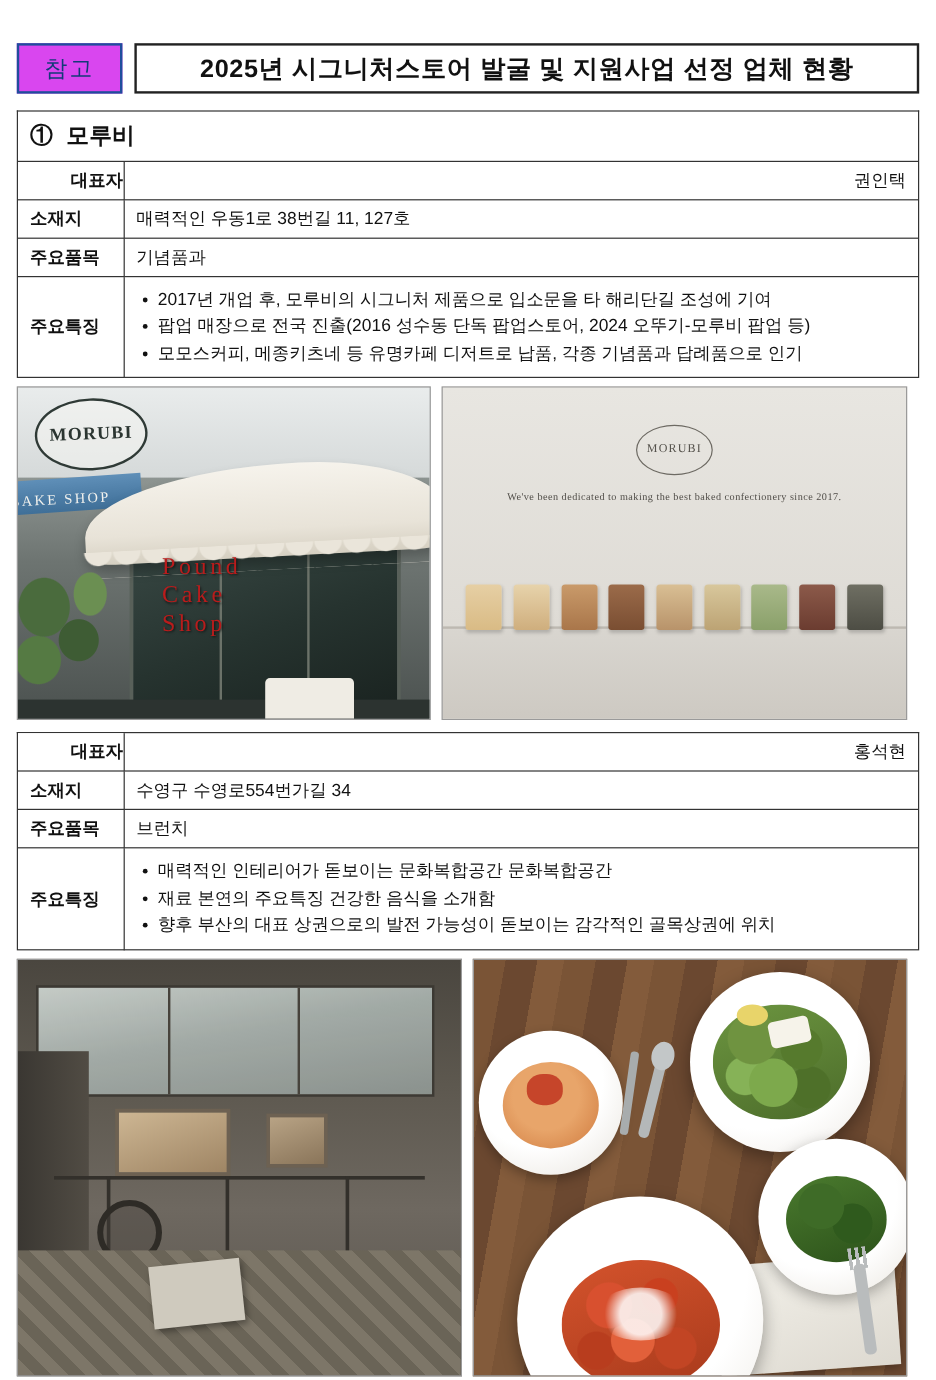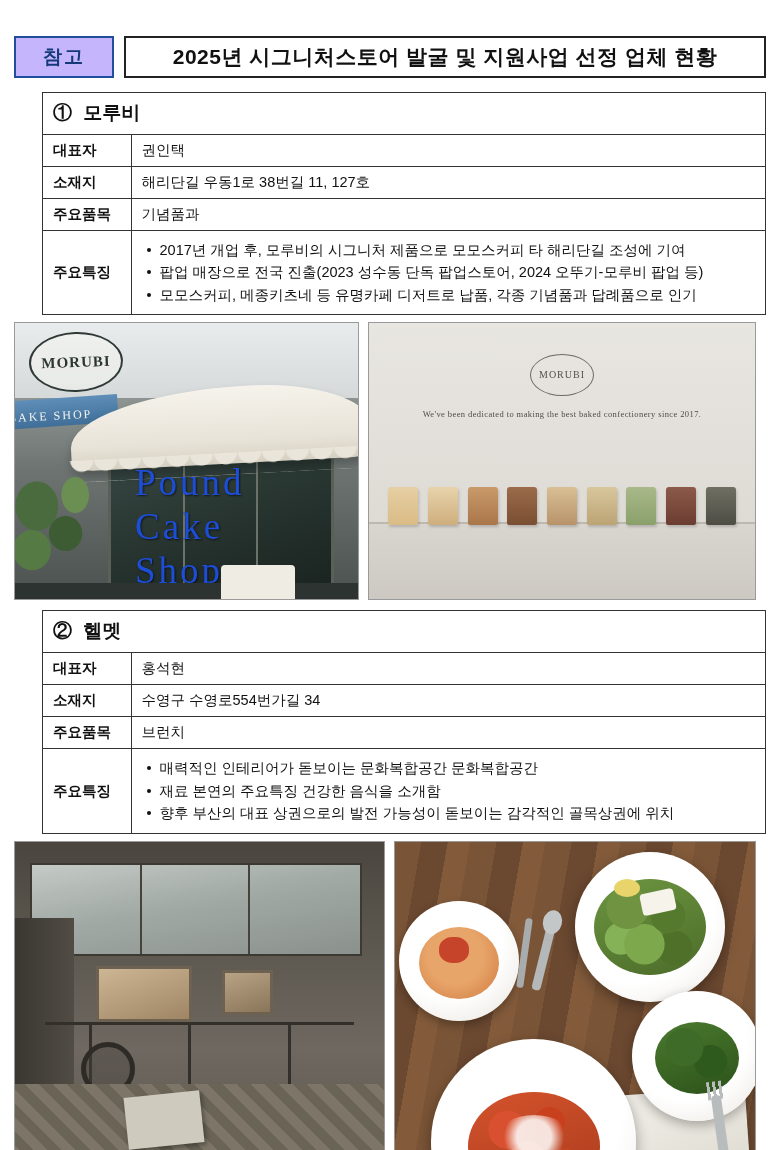--- a/index.html
+++ b/index.html
@@ -21,26 +21,26 @@
 
   
   .header {
     display: flex;
     align-items: stretch;
     gap: 10px;
     margin-top: 36px;
     height: 42px;
   }
   .ref-badge {
-    width: 100px;
+    width: 88px;
     border: 2px solid #1f4e9c;
-    background: #c4b5fd;
+    background: #d946ef;
     color: #123a78;
     font-size: 19px;
-    font-weight: bold;
+    font-weight: normal;
     display: flex;
     align-items: center;
     justify-content: center;
     letter-spacing: 2px;
   }
   .title-box {
     flex: 1;
     border: 2px solid #222;
     display: flex;
     align-items: center;
@@ -52,21 +52,20 @@
     font-weight: bold;
     letter-spacing: 0.5px;
     white-space: nowrap;
   }
 
   
   .company {
     margin-top: 14px;
     border: 1.5px solid #333;
     border-bottom: none;
-    margin-left: 28px;
   }
   .company.second { margin-top: 10px; }
 
   .company-title {
     border-bottom: 1.5px solid #333;
     padding: 7px 10px 8px 10px;
     font-size: 19px;
     font-weight: bold;
   }
   .company-title .num { margin-right: 6px; }
@@ -89,21 +88,21 @@
     text-align: left;
     padding: 6px 0 6px 10px;
     border-left: none;
   }
   table.info td {
     font-size: 14.5px;
     padding: 6px 10px;
     border-right: none;
   }
   table.info tr:first-child th,
-  table.info tr:first-child td { border-top: none; }
+  table.info tr:first-child td { border-top: none; text-align: right; }
 
   ul.features {
     margin: 0;
     padding: 2px 0 2px 16px;
     list-style: none;
   }
   ul.features li {
     position: relative;
     font-size: 14.5px;
     line-height: 1.55;
@@ -194,22 +193,22 @@
   }
   .p1 .bakeshop {
     position: absolute; left: -2%; top: 31%;
     font-family: "Liberation Serif", serif;
     font-size: 12px; letter-spacing: 2px; color: #f2f2ee;
     transform: rotate(-3deg);
   }
   .p1 .bigtext {
     position: absolute; left: 35%; top: 50%;
     font-family: "Liberation Serif", serif;
-    color: #1d4ed8;
-    font-size: 37px; line-height: 1.18;
+    color: #b91c1c;
+    font-size: 20px; line-height: 1.18;
     text-shadow: 1px 1px 2px rgba(0,0,0,.6);
     letter-spacing: 3px;
   }
   .p1 .plant {
     position: absolute; left: -2%; bottom: 6%; width: 96px; height: 110px;
     background:
       radial-gradient(ellipse at 30% 30%, #4a6b3d 0 22%, transparent 23%),
       radial-gradient(ellipse at 60% 55%, #3e5c34 0 20%, transparent 21%),
       radial-gradient(ellipse at 25% 70%, #557a43 0 18%, transparent 19%),
       radial-gradient(ellipse at 70% 20%, #6b8f52 0 14%, transparent 15%);
@@ -458,32 +457,32 @@
       <span>모루비</span>
     </div>
     <table class="info">
       <tbody>
           <tr>
         <th>대표자</th>
         <td>권인택</td>
       </tr>
       <tr>
         <th>소재지</th>
-        <td>해리단길 우동1로 38번길 11, 127호</td>
+        <td>매력적인 우동1로 38번길 11, 127호</td>
       </tr>
       <tr>
         <th>주요품목</th>
         <td>기념품과</td>
       </tr>
       <tr>
         <th>주요특징</th>
         <td>
           <ul class="features">
-            <li>2017년 개업 후, 모루비의 시그니처 제품으로 모모스커피 타 해리단길 조성에 기여</li>
-            <li>팝업 매장으로 전국 진출(2023 성수동 단독 팝업스토어, 2024 오뚜기-모루비 팝업 등)</li>
+            <li>2017년 개업 후, 모루비의 시그니처 제품으로 입소문을 타 해리단길 조성에 기여</li>
+            <li>팝업 매장으로 전국 진출(2016 성수동 단독 팝업스토어, 2024 오뚜기-모루비 팝업 등)</li>
             <li>모모스커피, 메종키츠네 등 유명카페 디저트로 납품, 각종 기념품과 답례품으로 인기</li>
           </ul>
         </td>
       </tr>
     </tbody>
       </table>
   </div>
 
   <div class="photo-row row1">
     <div class="photo left p1">
@@ -515,24 +514,20 @@
         <div class="cake c5"></div>
         <div class="cake c6"></div>
         <div class="cake c7"></div>
         <div class="cake c8"></div>
         <div class="cake c9"></div>
       </div>
     </div>
   </div>
 
   <div class="company second">
-    <div class="company-title">
-      <span class="num">②</span>
-      <span>헬멧</span>
-    </div>
     <table class="info">
       <tbody>
           <tr>
         <th>대표자</th>
         <td>홍석현</td>
       </tr>
       <tr>
         <th>소재지</th>
         <td>수영구 수영로554번가길 34</td>
       </tr>

